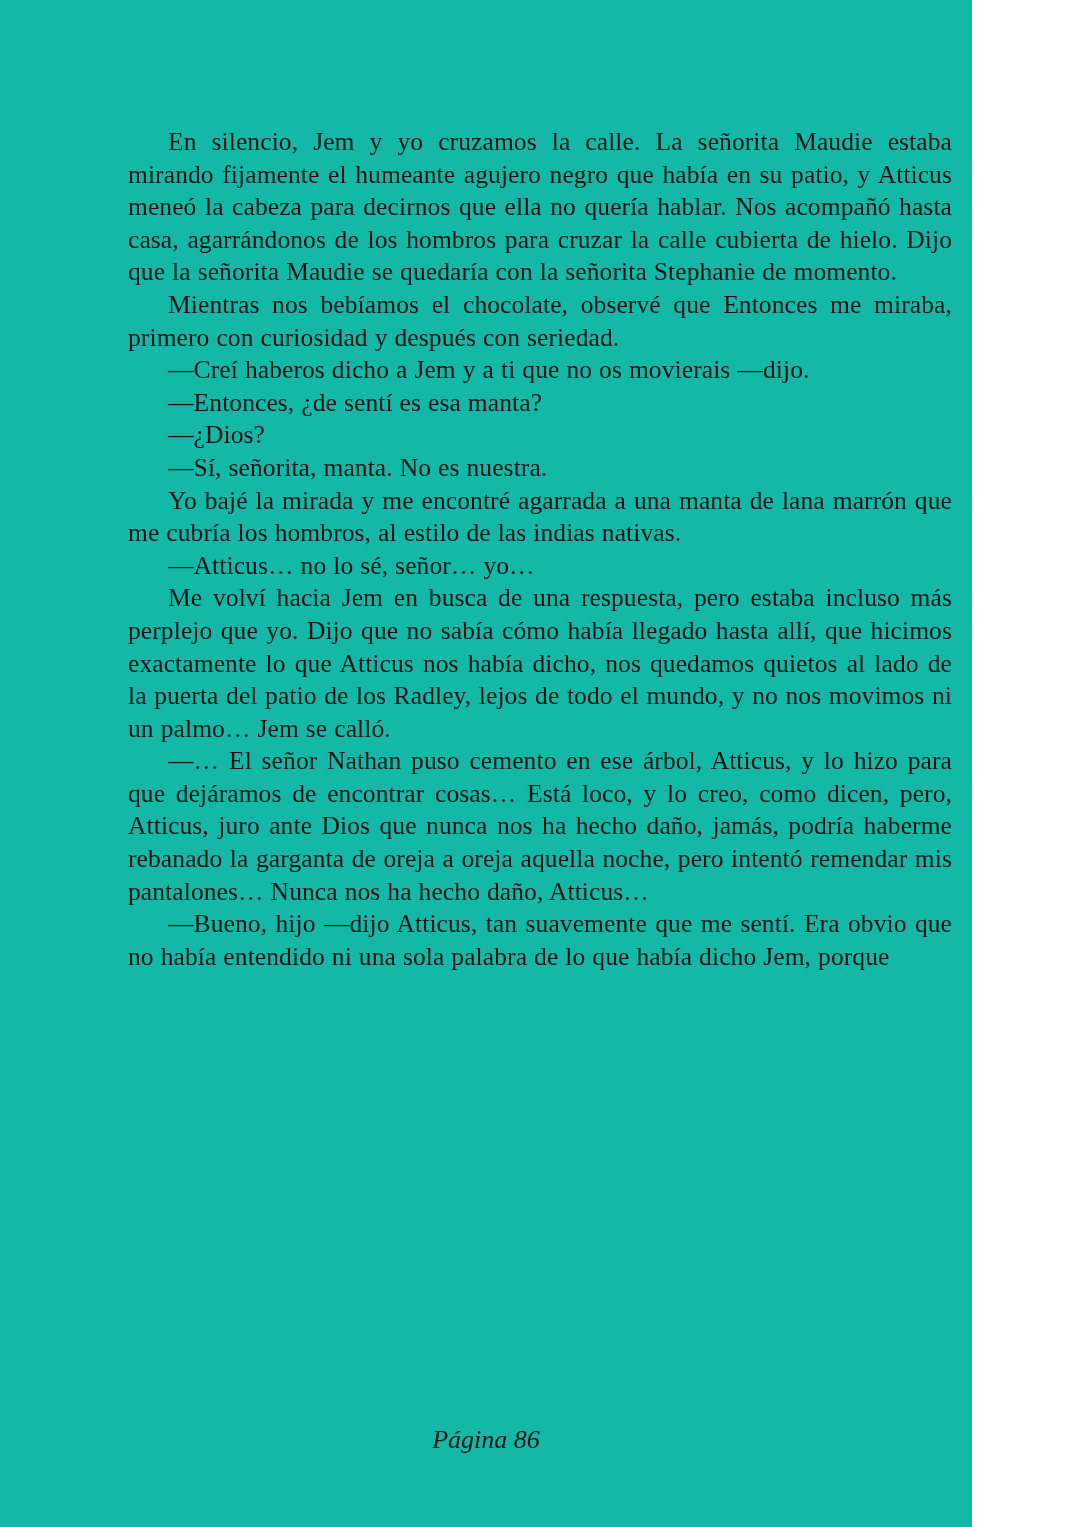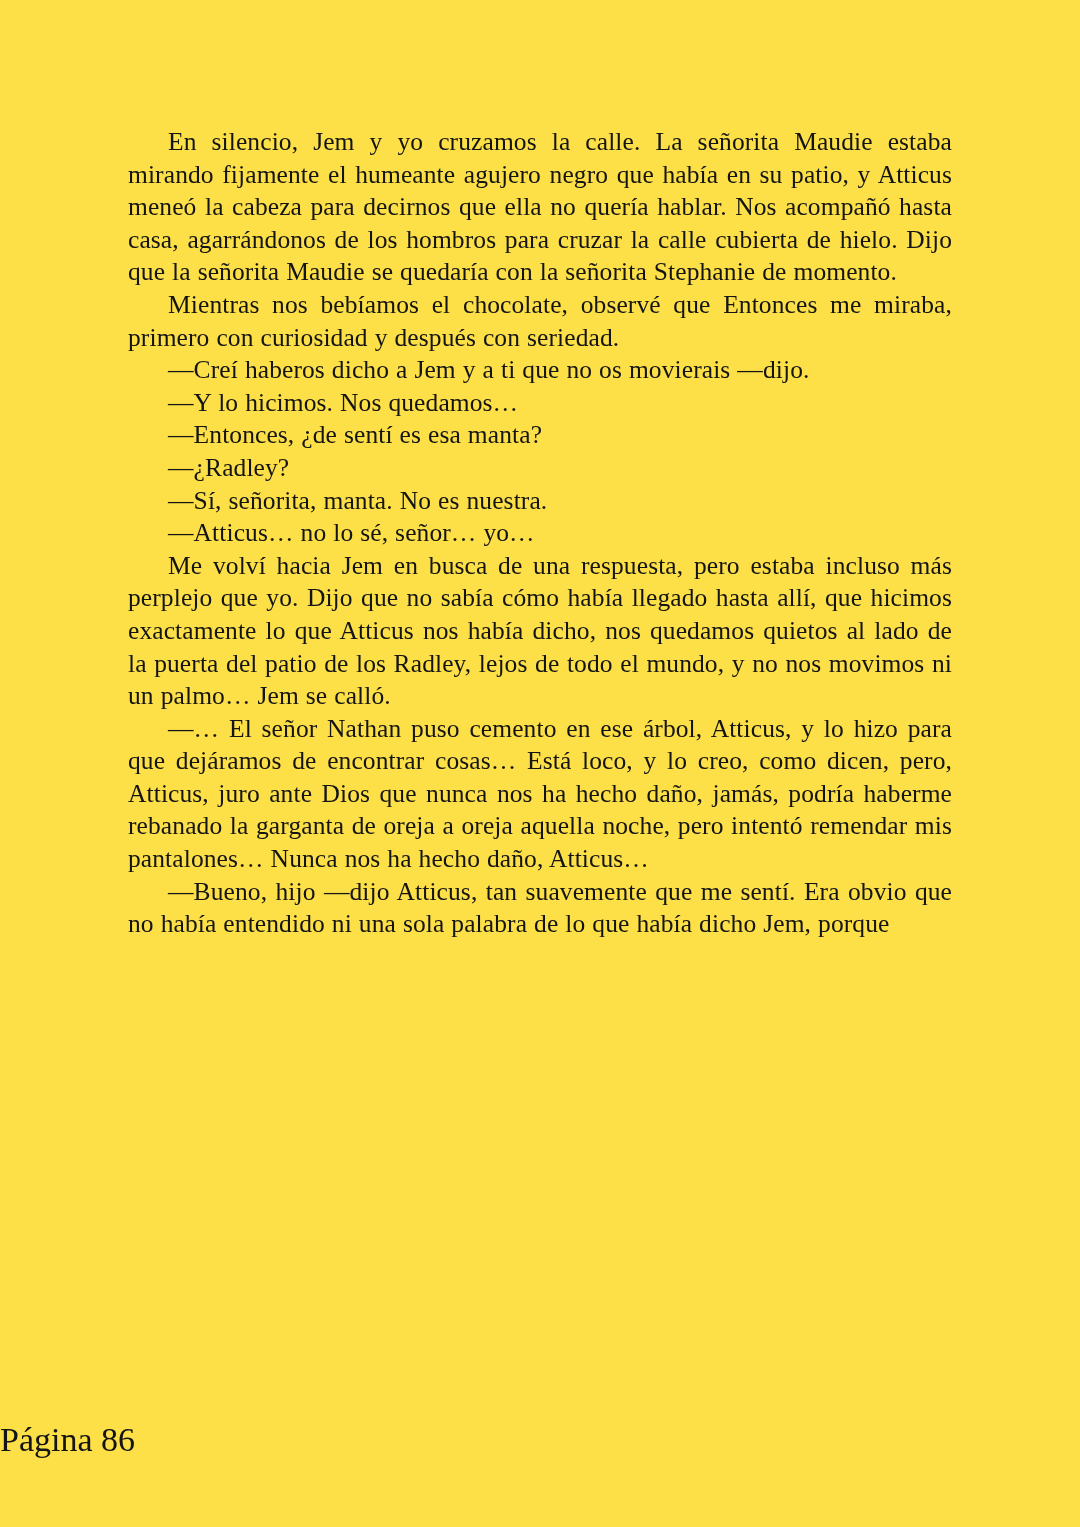--- a/index.html
+++ b/index.html
@@ -2,23 +2,23 @@
 <html lang="es"><head>
 <meta charset="utf-8">
 <style>
   html, body {
     margin: 0;
     padding: 0;
     background: #ffffff;
   }
   .book-page {
     position: relative;
-    width: 1080px;
+    width: 972px;
     height: 1527px;
-    background: #fde047;
+    background: #14b8a6;
     color: #141414;
     font-family: "Liberation Serif", "DejaVu Serif", serif;
     overflow: hidden;
     box-sizing: border-box;
   }
   .text-column {
     position: absolute;
     top: 126px;
     left: 128px;
     width: 824px;
@@ -31,36 +31,38 @@
     text-align: justify;
     text-indent: 40px;
     letter-spacing: 0.1px;
     word-spacing: 0.5px;
   }
   .page-footer {
     position: absolute;
     top: 1424px;
     left: 0;
     width: 100%;
-    font-size: 34px;
+    text-align: center;
+    font-size: 26px;
     line-height: 32px;
     color: #141414;
+    font-style: italic;
   }
 </style>
 </head>
 <body>
 
 <div class="book-page">
   <div class="text-column">
     <p>En silencio, Jem y yo cruzamos la calle. La señorita Maudie estaba mirando fijamente el humeante agujero negro que había en su patio, y Atticus meneó la cabeza para decirnos que ella no quería hablar. Nos acompañó hasta casa, agarrándonos de los hombros para cruzar la calle cubierta de hielo. Dijo que la señorita Maudie se quedaría con la señorita Stephanie de momento.</p>
     <p>Mientras nos bebíamos el chocolate, observé que Entonces me miraba, primero con curiosidad y después con seriedad.</p>
     <p>—Creí haberos dicho a Jem y a ti que no os movierais —dijo.</p>
-    <p>—Y lo hicimos. Nos quedamos…</p>
     <p>—Entonces, ¿de sentí es esa manta?</p>
-    <p>—¿Radley?</p>
+    <p>—¿Dios?</p>
     <p>—Sí, señorita, manta. No es nuestra.</p>
+    <p>Yo bajé la mirada y me encontré agarrada a una manta de lana marrón que me cubría los hombros, al estilo de las indias nativas.</p>
     <p>—Atticus… no lo sé, señor… yo…</p>
     <p>Me volví hacia Jem en busca de una respuesta, pero estaba incluso más perplejo que yo. Dijo que no sabía cómo había llegado hasta allí, que hicimos exactamente lo que Atticus nos había dicho, nos quedamos quietos al lado de la puerta del patio de los Radley, lejos de todo el mundo, y no nos movimos ni un palmo… Jem se calló.</p>
     <p>—… El señor Nathan puso cemento en ese árbol, Atticus, y lo hizo para que dejáramos de encontrar cosas… Está loco, y lo creo, como dicen, pero, Atticus, juro ante Dios que nunca nos ha hecho daño, jamás, podría haberme rebanado la garganta de oreja a oreja aquella noche, pero intentó remendar mis pantalones… Nunca nos ha hecho daño, Atticus…</p>
     <p>—Bueno, hijo —dijo Atticus, tan suavemente que me sentí. Era obvio que no había entendido ni una sola palabra de lo que había dicho Jem, porque</p>
   </div>
   <div class="page-footer">Página 86</div>
 </div>
 
 </body></html>

